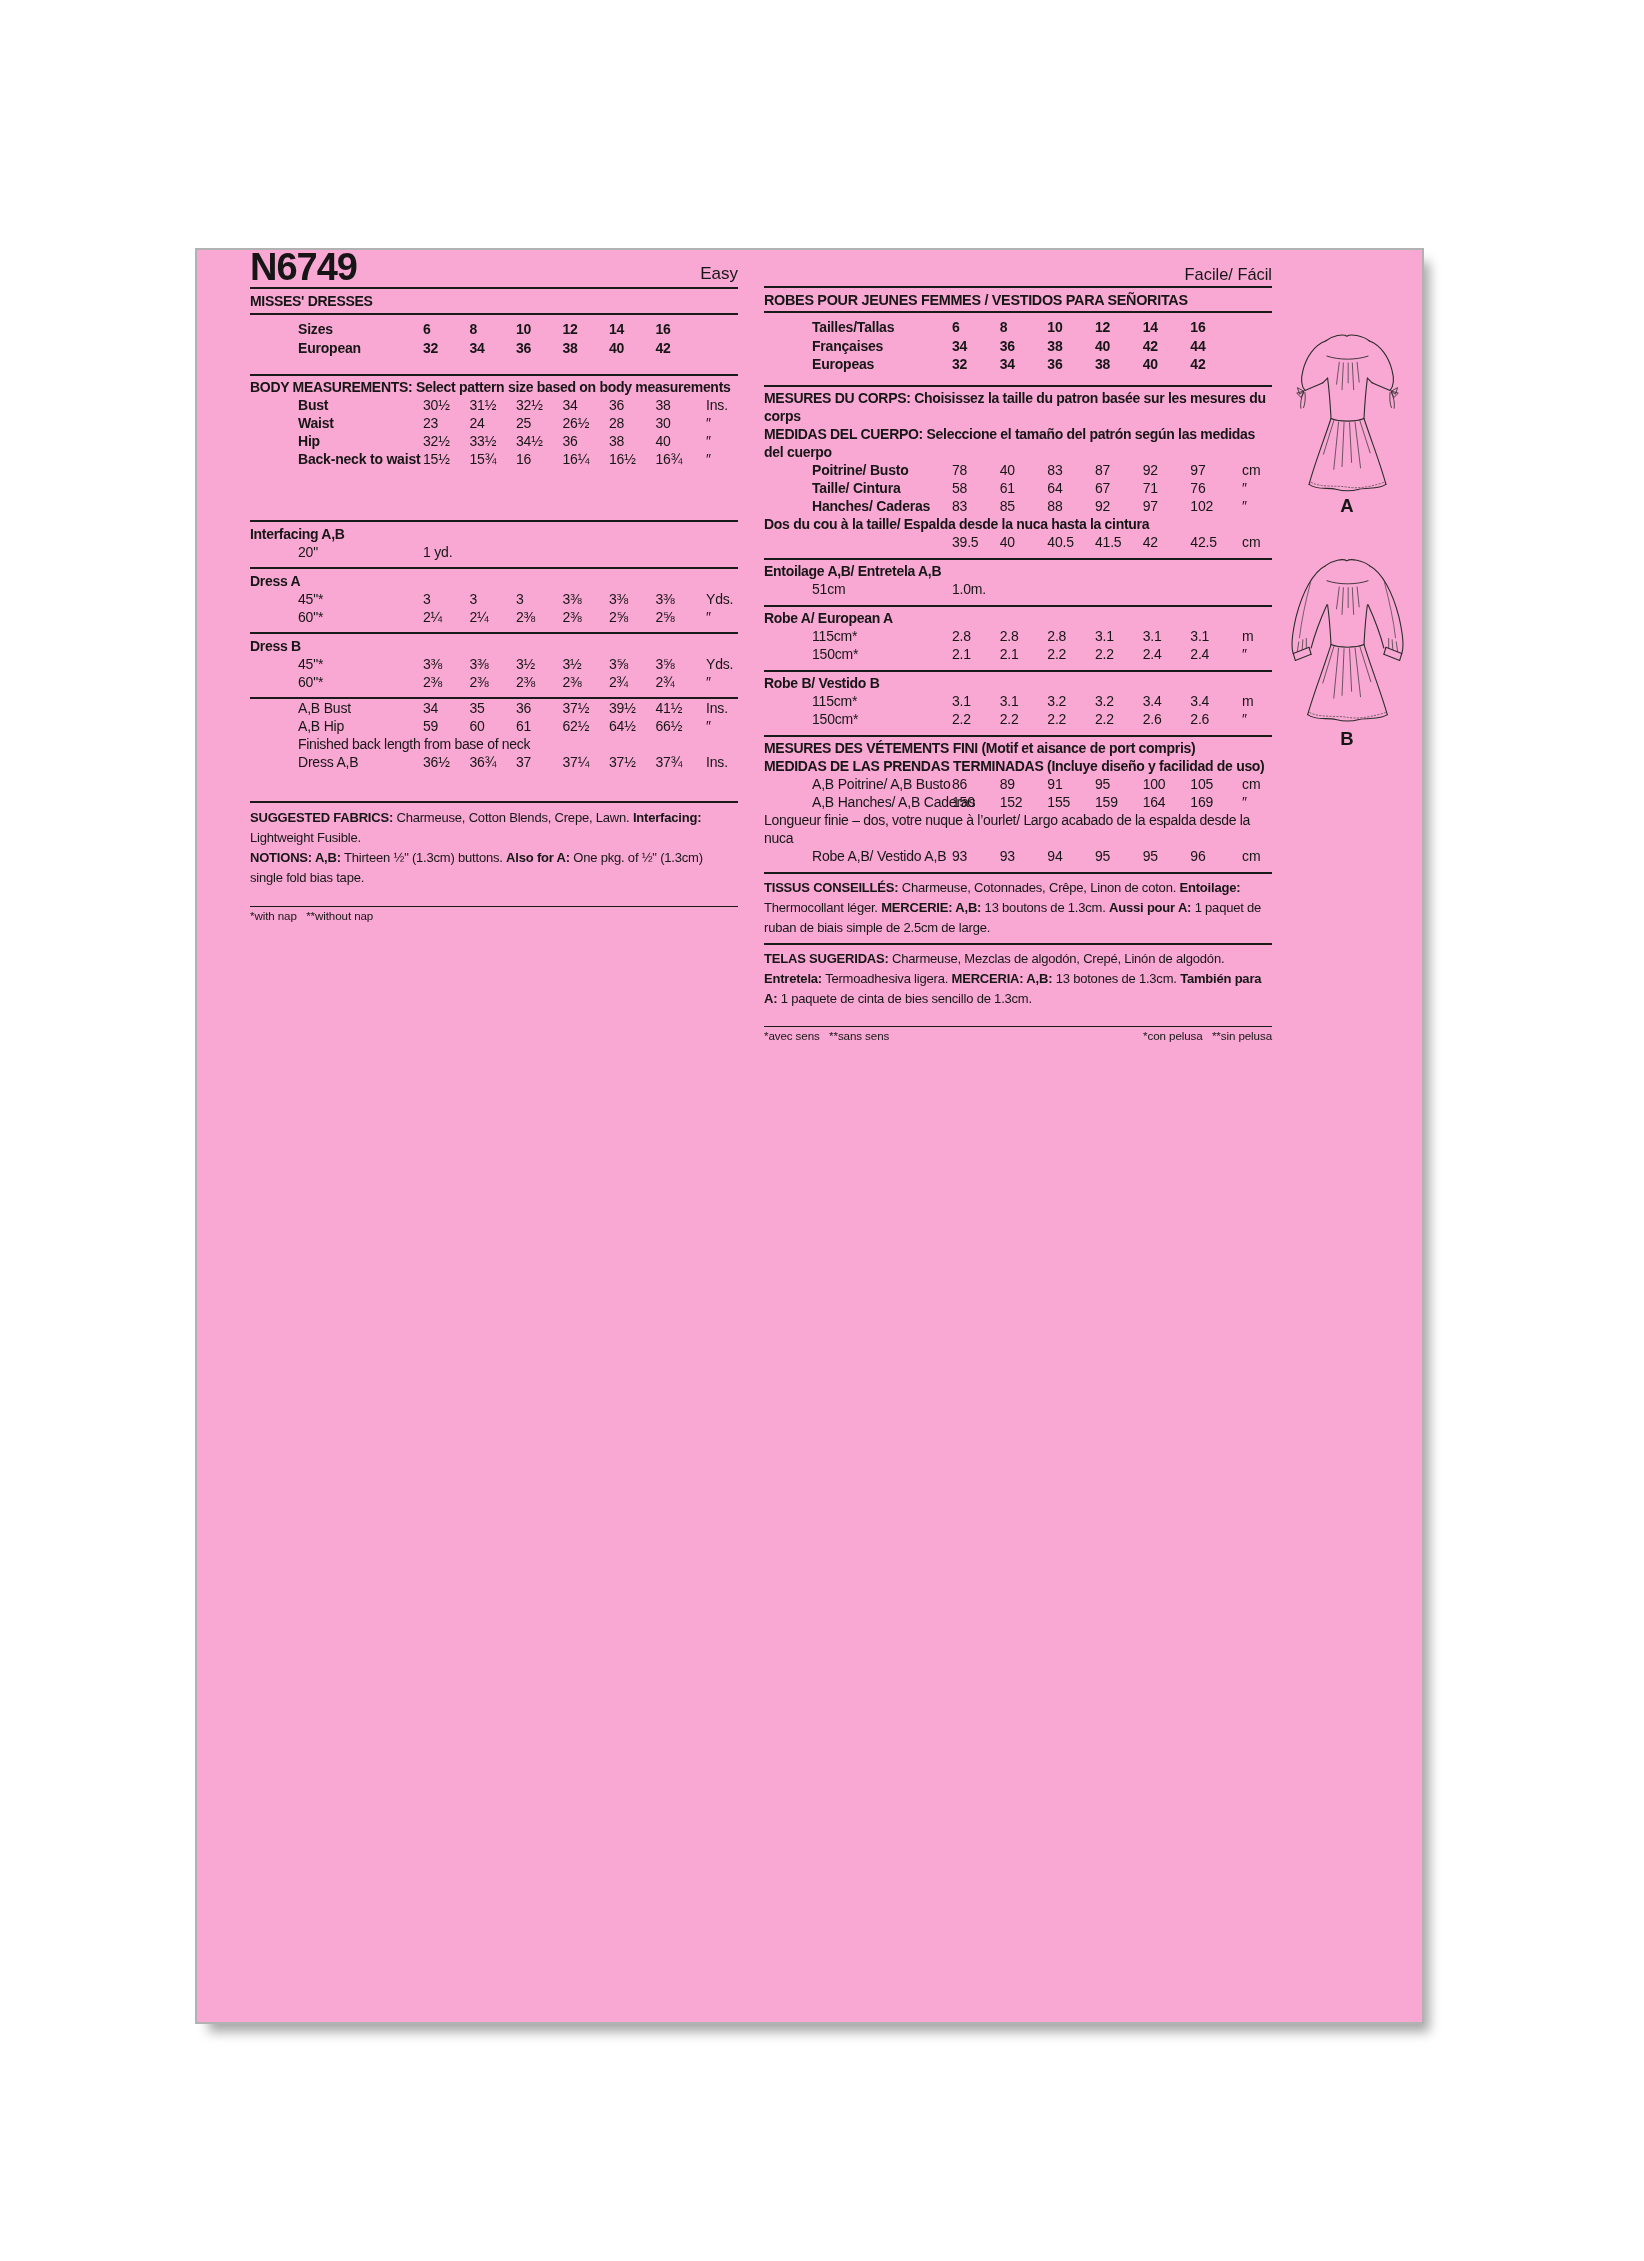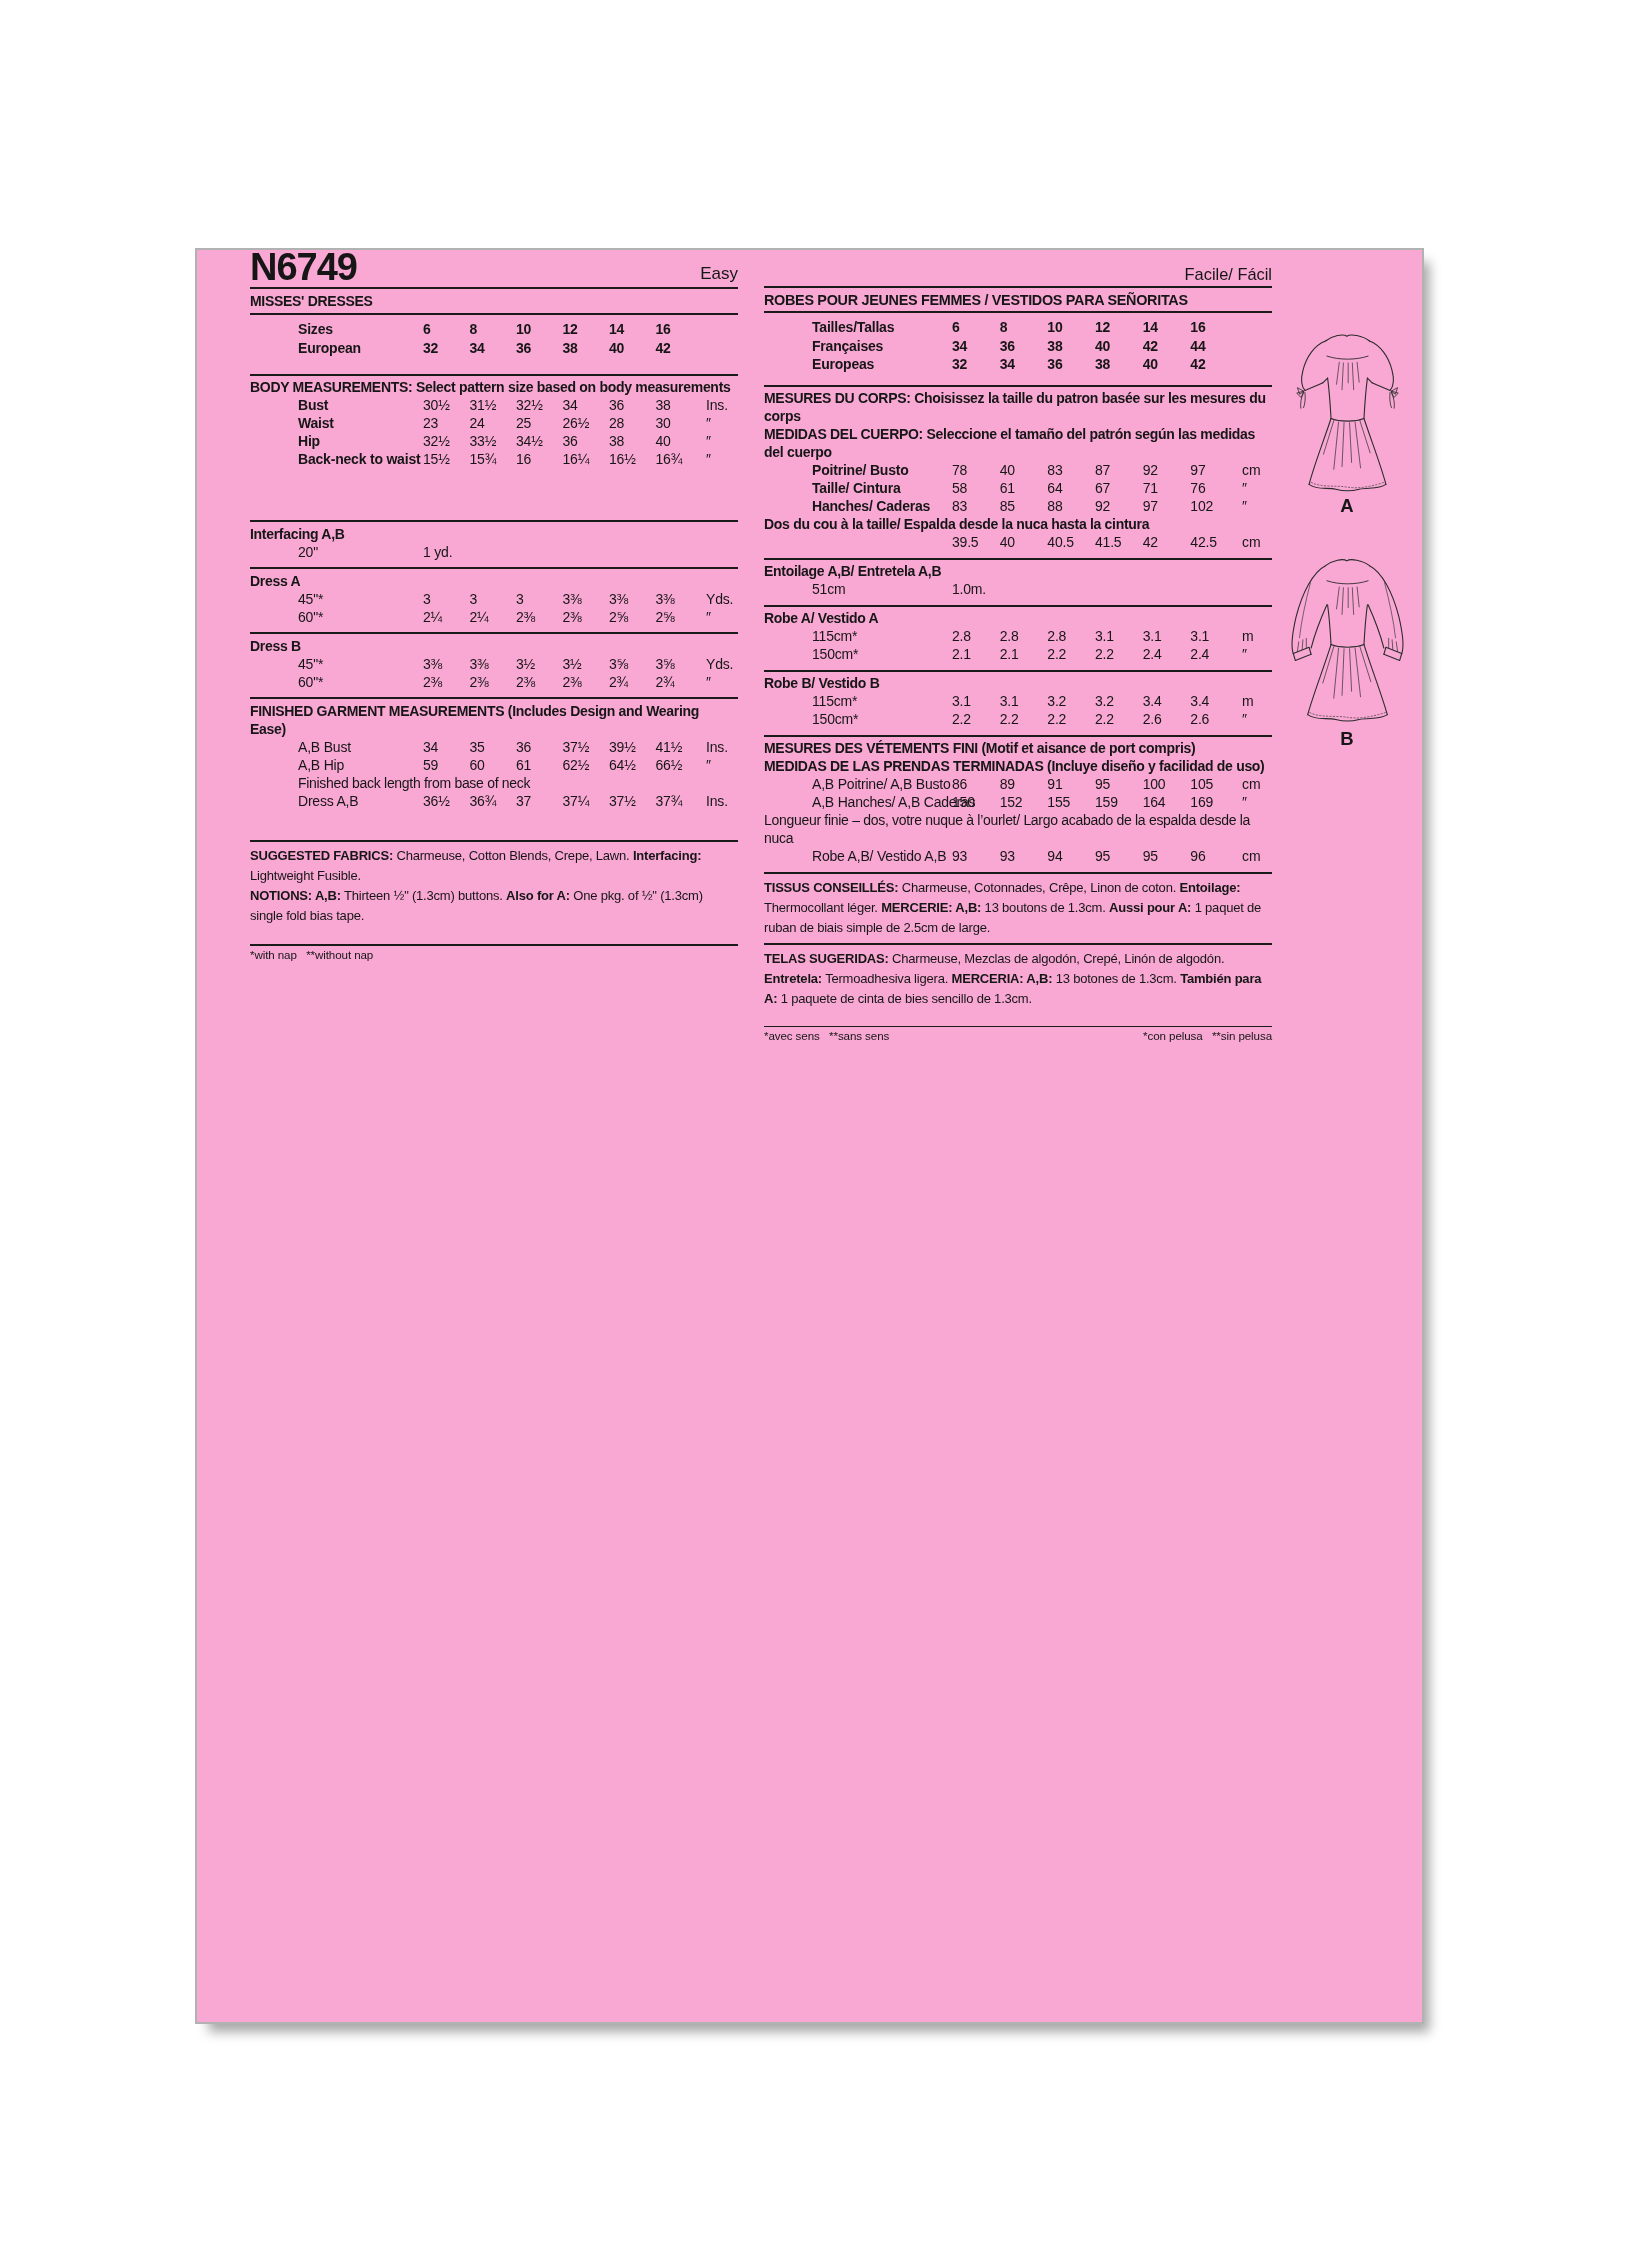--- a/index.html
+++ b/index.html
@@ -201,21 +201,20 @@
           <span class="tval">2⅜</span>
           <span class="tval">2⅜</span>
           <span class="tval">2⅜</span>
           <span class="tval">2¾</span>
           <span class="tval">2¾</span>
           <span class="tunit">″</span>
         </div>
       </div>
     <div class="rule mt9"></div>
 
-    <div class="sec-heading mt4">FINISHED GARMENT MEASUREMENTS (Includes Design and Wearing Ease)</div>
     <div class="tbl plain-label">
         <div class="trow">
           <span class="tlabel">A,B Bust</span>
           <span class="tval">34</span>
           <span class="tval">35</span>
           <span class="tval">36</span>
           <span class="tval">37½</span>
           <span class="tval">39½</span>
           <span class="tval">41½</span>
           <span class="tunit">Ins.</span>
@@ -353,21 +352,21 @@
           <span class="tval"></span>
           <span class="tval"></span>
           <span class="tval"></span>
           <span class="tval"></span>
           <span class="tval"></span>
           <span class="tunit"></span>
         </div>
       </div>
     <div class="rule mt9"></div>
 
-    <div class="sec-heading mt4">Robe A/ Vestido A</div>
+    <div class="sec-heading mt4">Robe A/ European A</div>
     <div class="tbl plain-label">
         <div class="trow">
           <span class="tlabel">115cm*</span>
           <span class="tval">2.8</span>
           <span class="tval">2.8</span>
           <span class="tval">2.8</span>
           <span class="tval">3.1</span>
           <span class="tval">3.1</span>
           <span class="tval">3.1</span>
           <span class="tunit">m</span>

